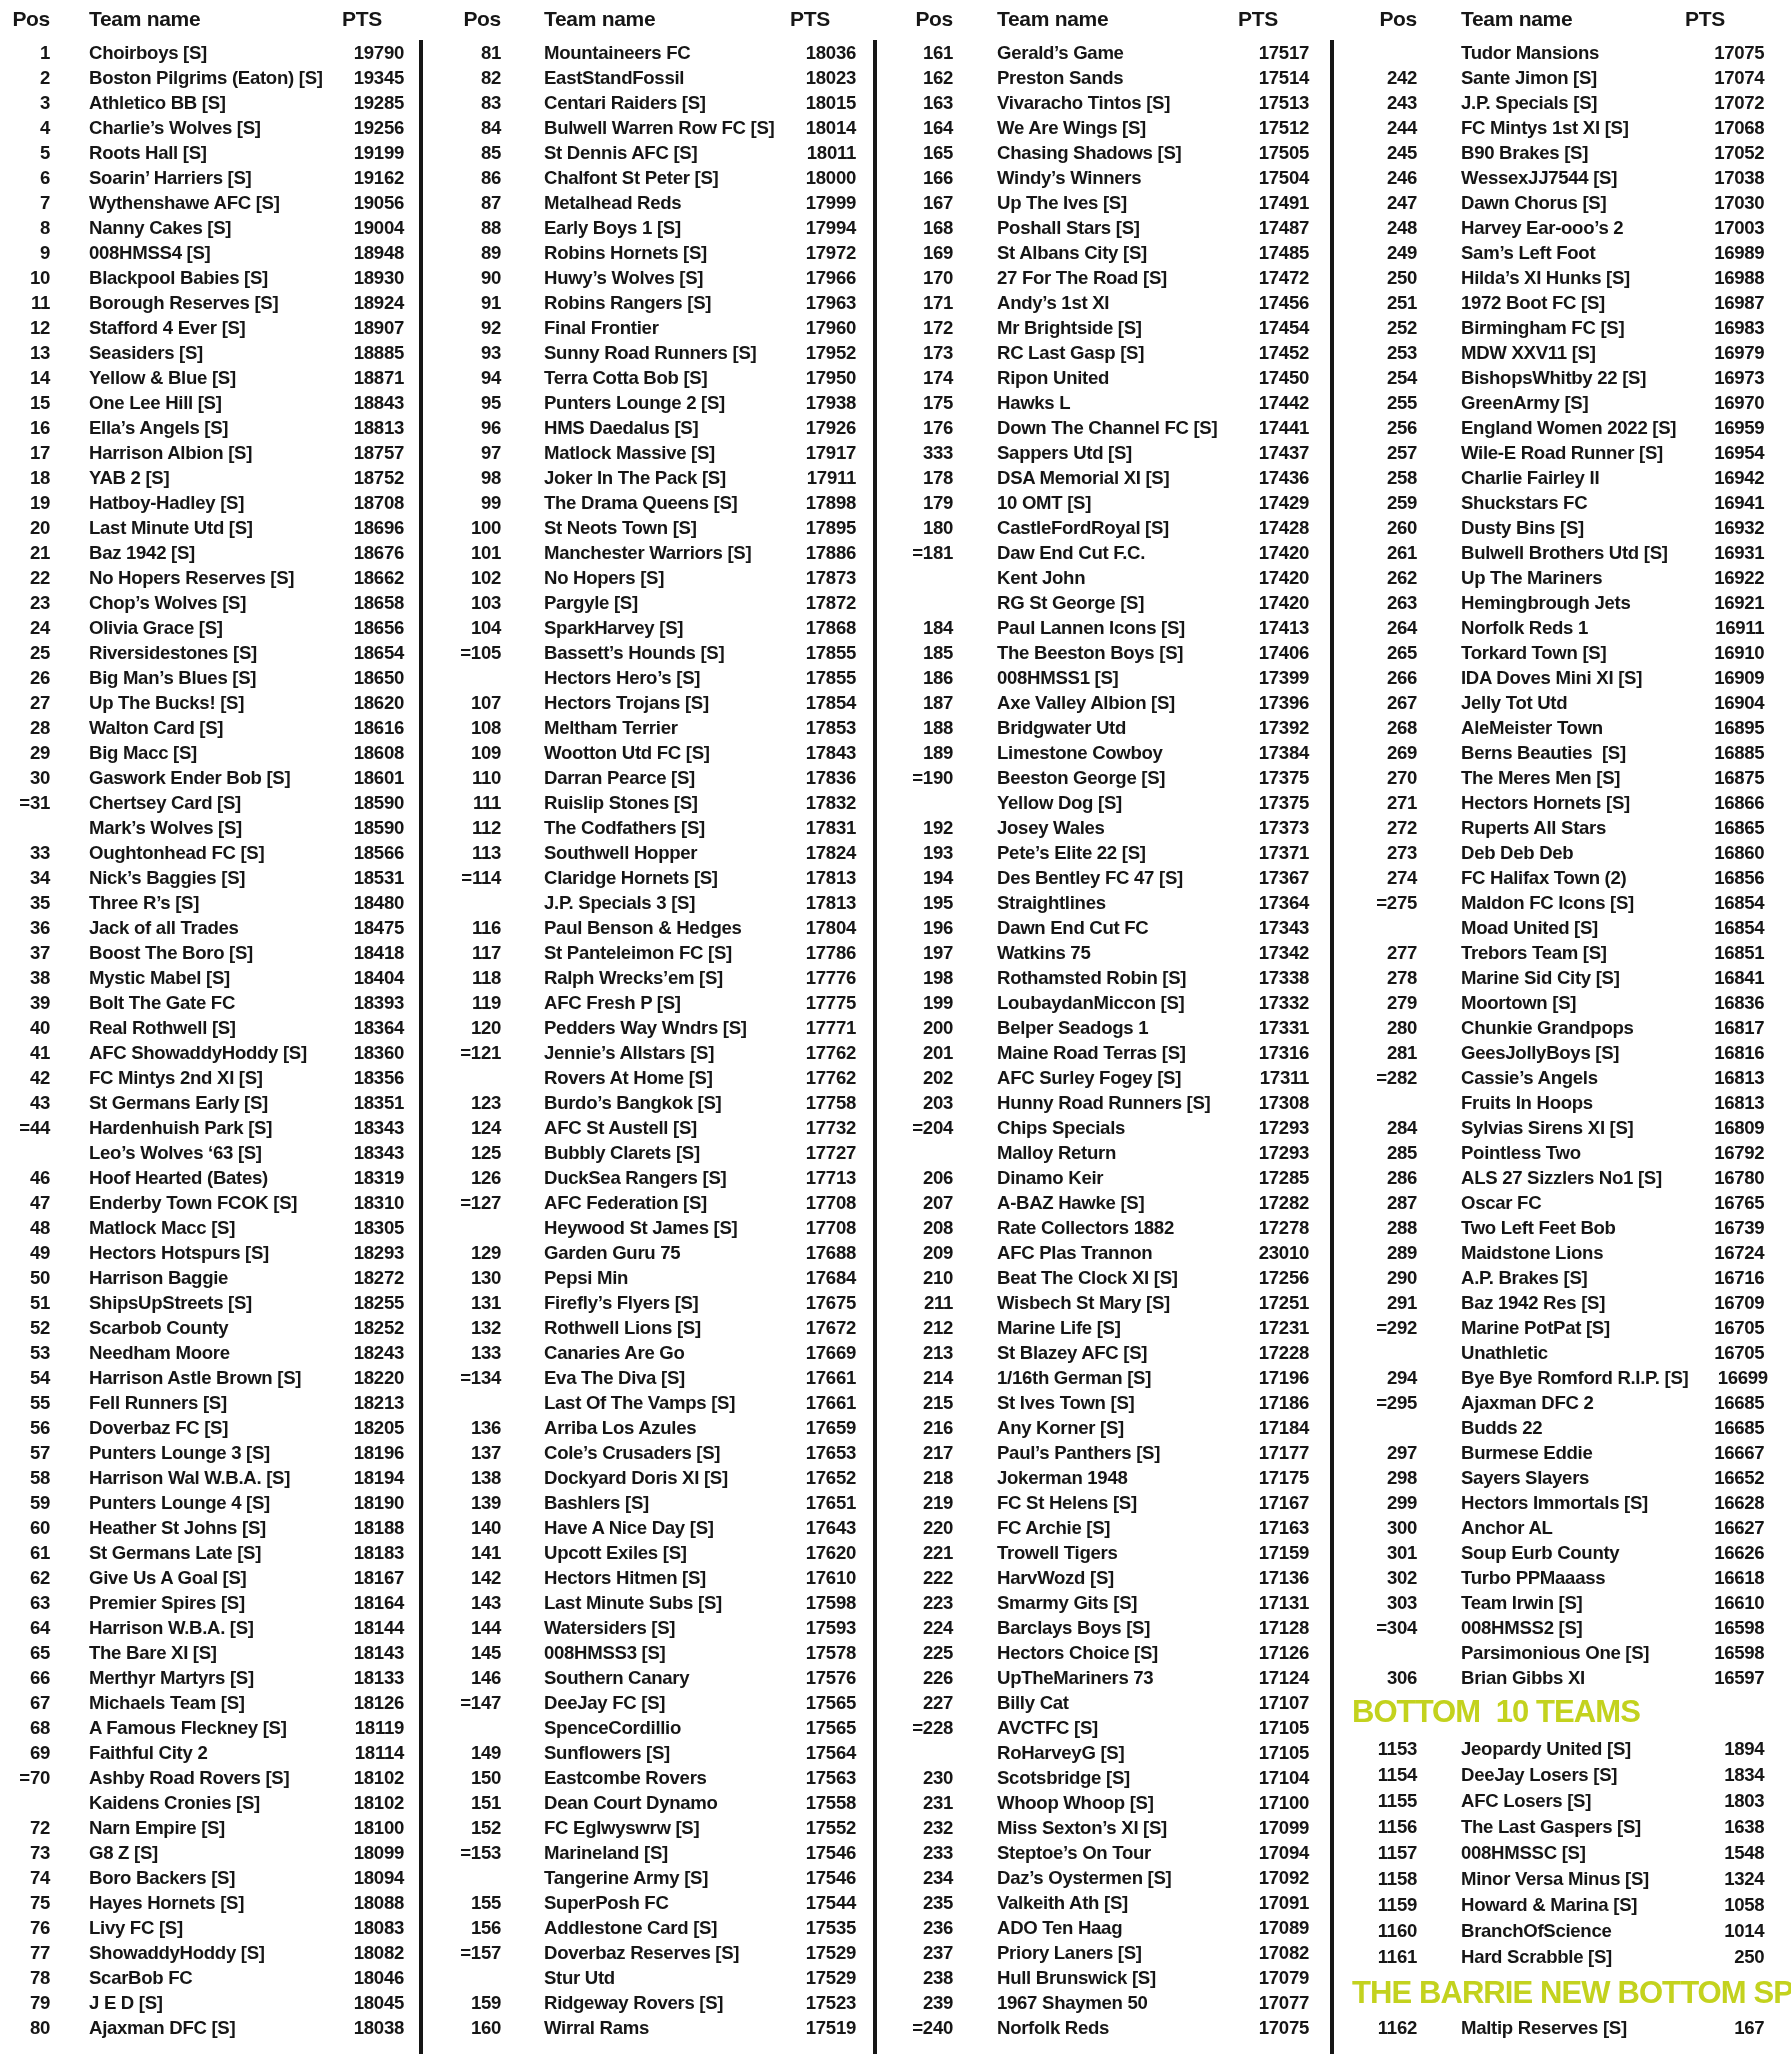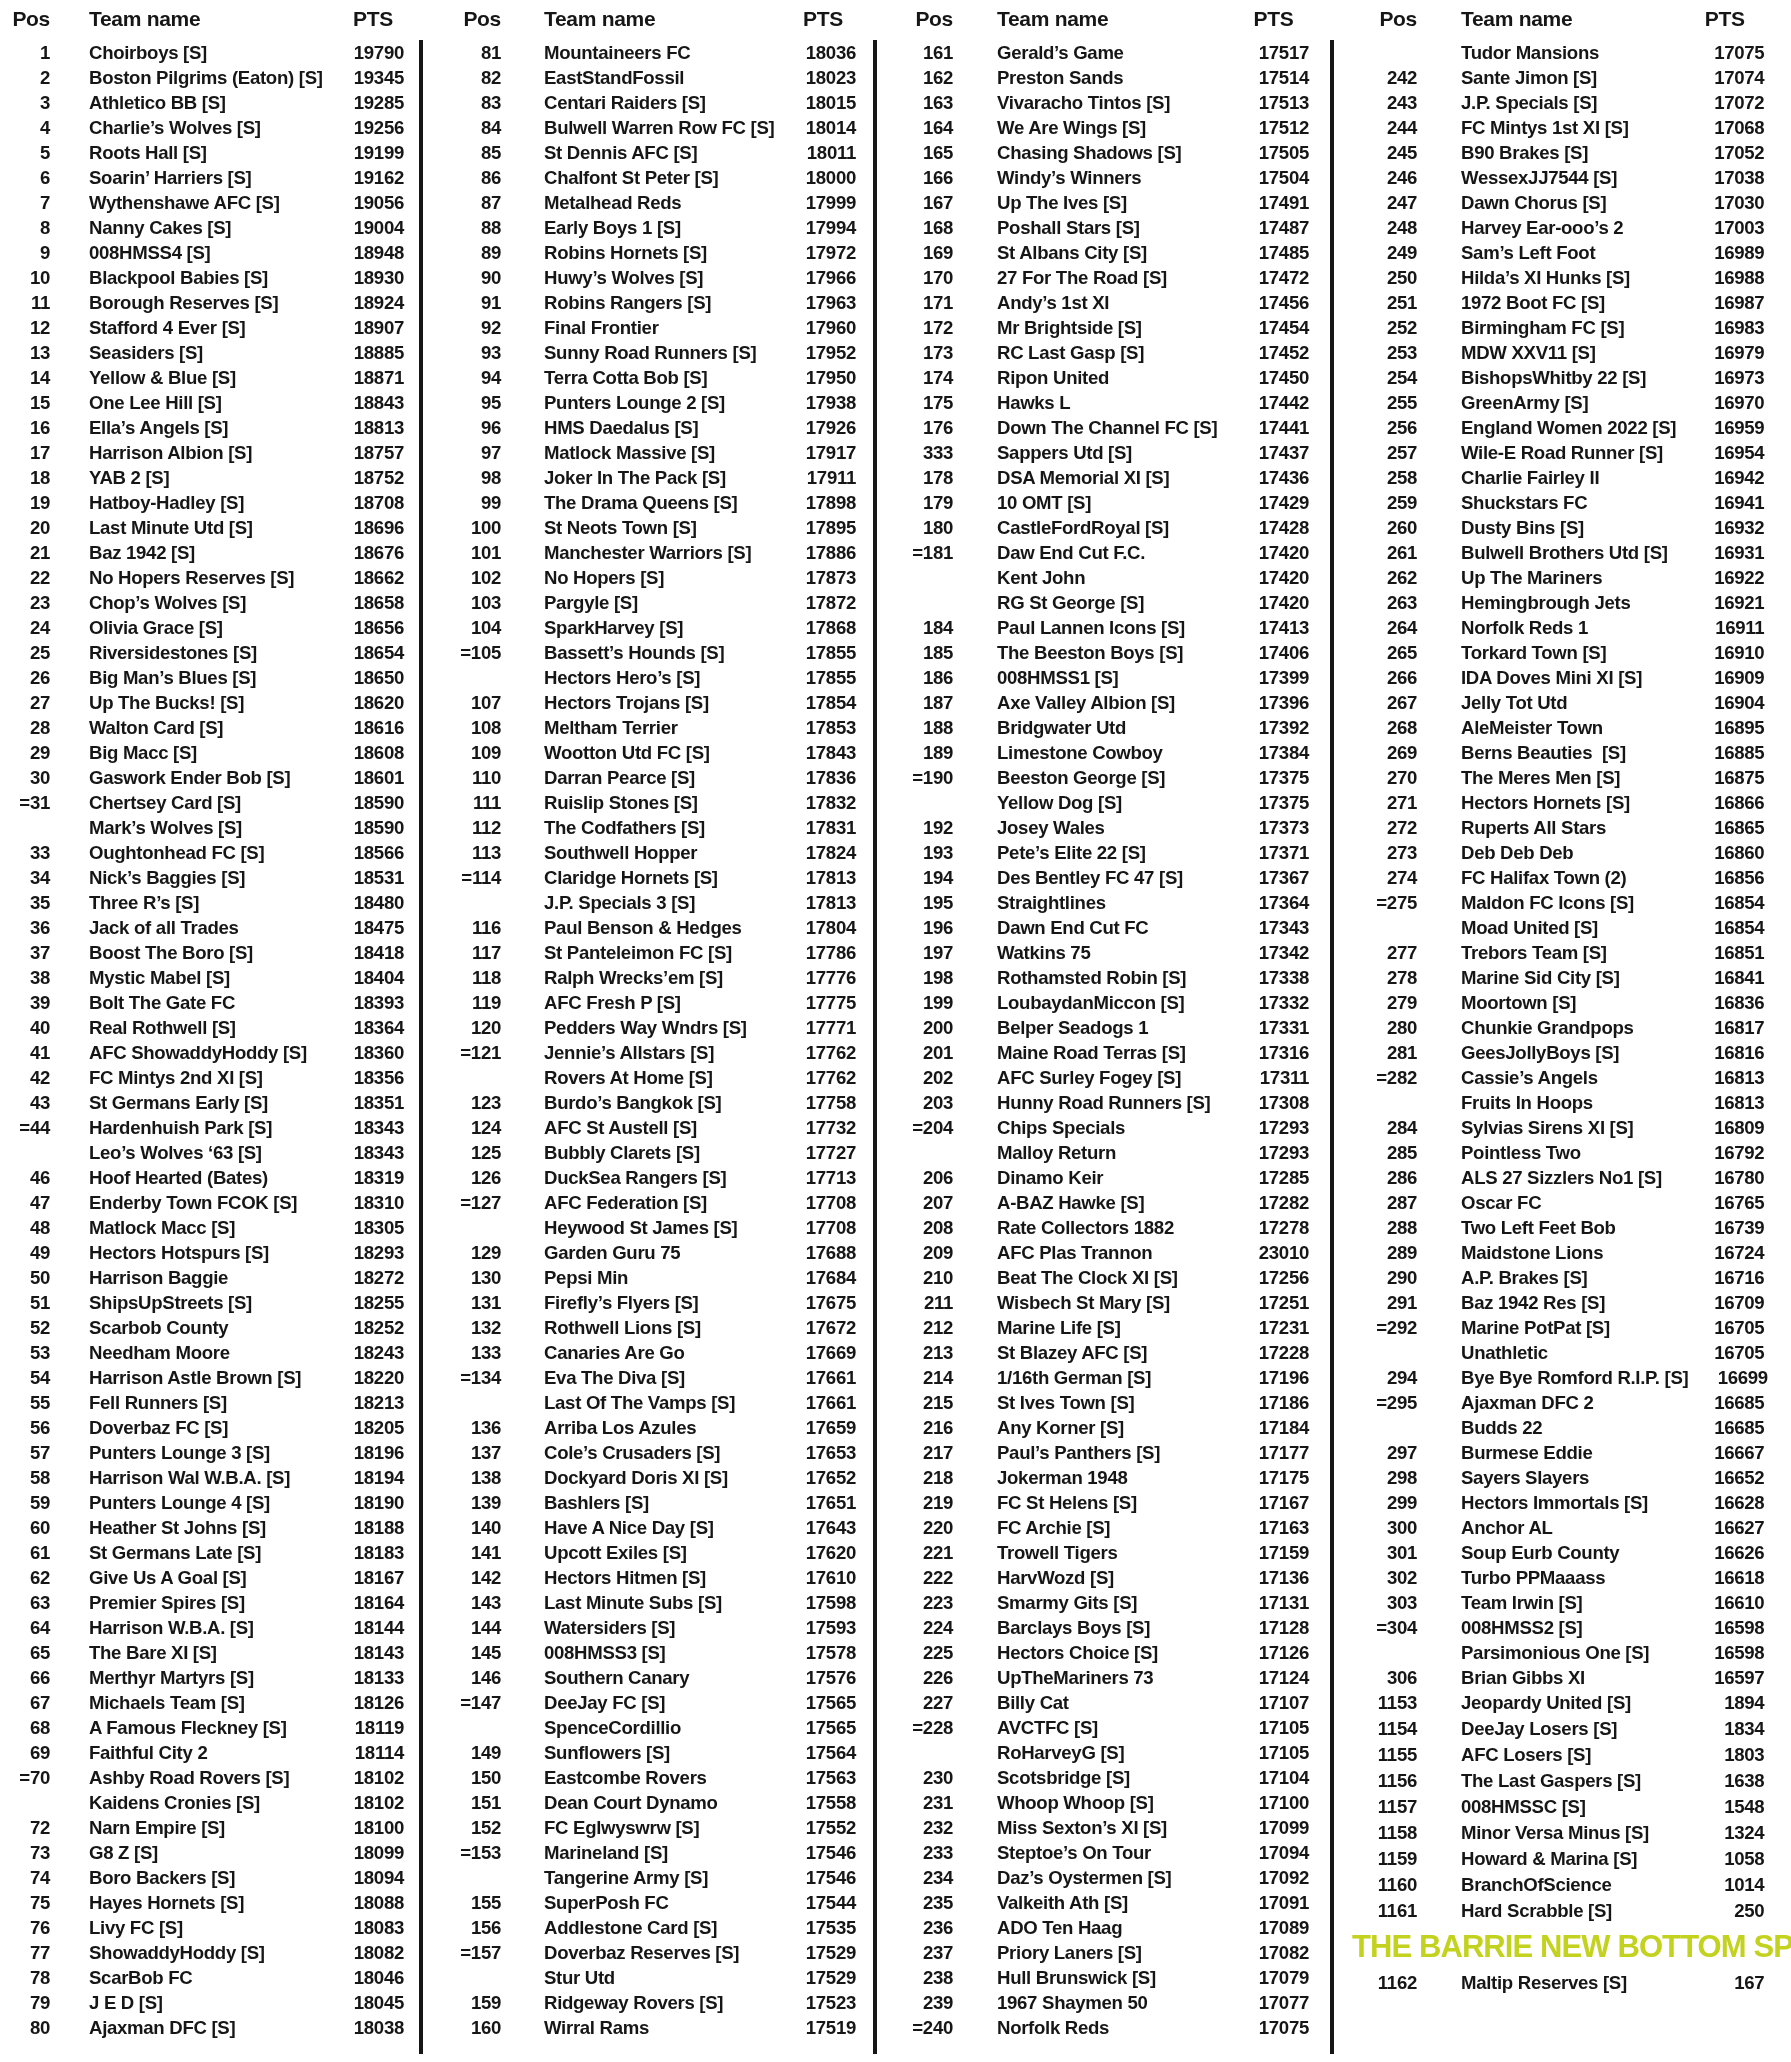--- a/index.html
+++ b/index.html
@@ -15,21 +15,21 @@
   .c1{left:448px; --posw:53px; --teampad:43px; --ptspad:40px;}
   .c2{left:896px;--posw:57px; --teampad:44px; --ptspad:35px;}
   .c3{left:1343px;--posw:74px; --teampad:44px; --ptspad:26.6px;}
   .hdr-row{
     display:grid;grid-template-columns:var(--posw) 1fr 106px;
     height:40px;box-sizing:border-box;padding-top:7px;
     font-size:21px;letter-spacing:-0.3px;
   }
   .hdr-row .pos{text-align:right;}
   .hdr-row .team{padding-left:var(--teampad);white-space:nowrap;}
-  .hdr-row .pts{text-align:center;padding-right:var(--ptspad);}
+  .hdr-row .pts{text-align:left;padding-right:var(--ptspad);}
   .row{
     display:grid;grid-template-columns:var(--posw) 1fr 106px;
     font-size:18.6px;line-height:25px;letter-spacing:-0.3px;
   }
   .row .pos{text-align:right;white-space:nowrap;}
   .row .team{padding-left:var(--teampad);white-space:pre;}
   .row .pts{text-align:right;padding-right:var(--ptspad);white-space:nowrap;}
   .row.bottom{line-height:26px;}
   .section-header{
     color:var(--accent,#c3d21e);
@@ -1607,20 +1607,21 @@
       <div class="row">
         <span class="pos"></span>
         <span class="team">Parsimonious One [S]</span>
         <span class="pts">16598</span>
       </div>
       <div class="row">
         <span class="pos">306</span>
         <span class="team">Brian Gibbs XI</span>
         <span class="pts">16597</span>
       </div>
+      <div class="section-header">BOTTOM  10 TEAMS</div>
       <div class="row bottom">
         <span class="pos">1153</span>
         <span class="team">Jeopardy United [S]</span>
         <span class="pts">1894</span>
       </div>
       <div class="row bottom">
         <span class="pos">1154</span>
         <span class="team">DeeJay Losers [S]</span>
         <span class="pts">1834</span>
       </div>

